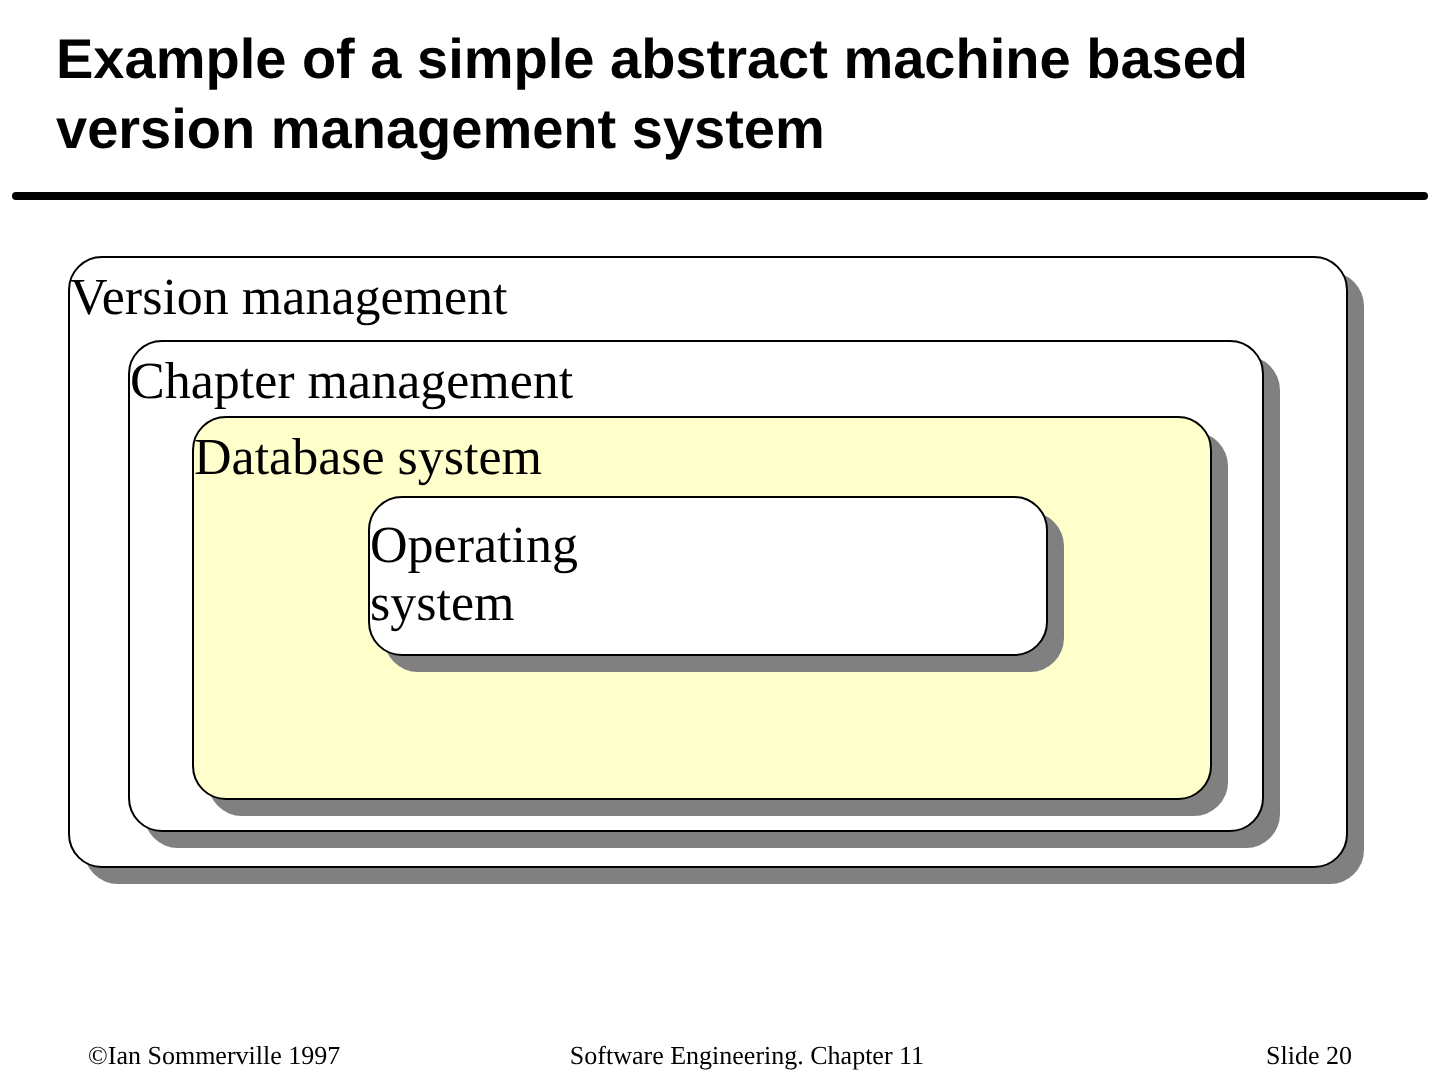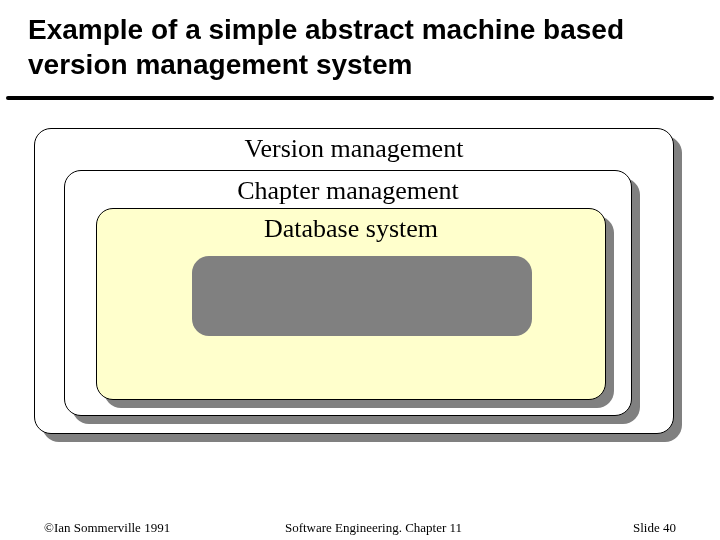--- a/index.html
+++ b/index.html
@@ -39,21 +39,20 @@
   .box {
     position: absolute;
     background: #fff;
     border: 1px solid #000;
   }
   .box.yellow { background: #ffffcc; }
   .box-label {
     position: absolute;
     width: 100%;
     top: 6px;
-    text-align: center;
     font-family: "Times New Roman", Times, serif;
     font-size: 26px;
     color: #000;
     line-height: 1.1;
   }
   .box-label.multiline { top: 10px; }
   
   .s1 { left: 8px; top: 8px; width: 640px; height: 306px; }
   .b1 { left: 0; top: 0; width: 640px; height: 306px; }
   
@@ -98,21 +97,24 @@
     <div class="box b2">
       <div class="box-label">Chapter management</div>
     </div>
 
     <div class="shadow s3"></div>
     <div class="box yellow b3">
       <div class="box-label">Database system</div>
     </div>
 
     <div class="shadow s4"></div>
+    <div class="box b4">
+      <div class="box-label multiline">Operating<br>system</div>
+    </div>
   </div>
 
   <div class="footer">
-    <span class="footer-left">©Ian Sommerville 1991</span>
+    <span class="footer-left">©Ian Sommerville 1997</span>
     <span class="footer-center">Software Engineering. Chapter 11</span>
-    <span class="footer-right">Slide 40</span>
+    <span class="footer-right">Slide 20</span>
   </div>
 
 </div>
 
 </body></html>

